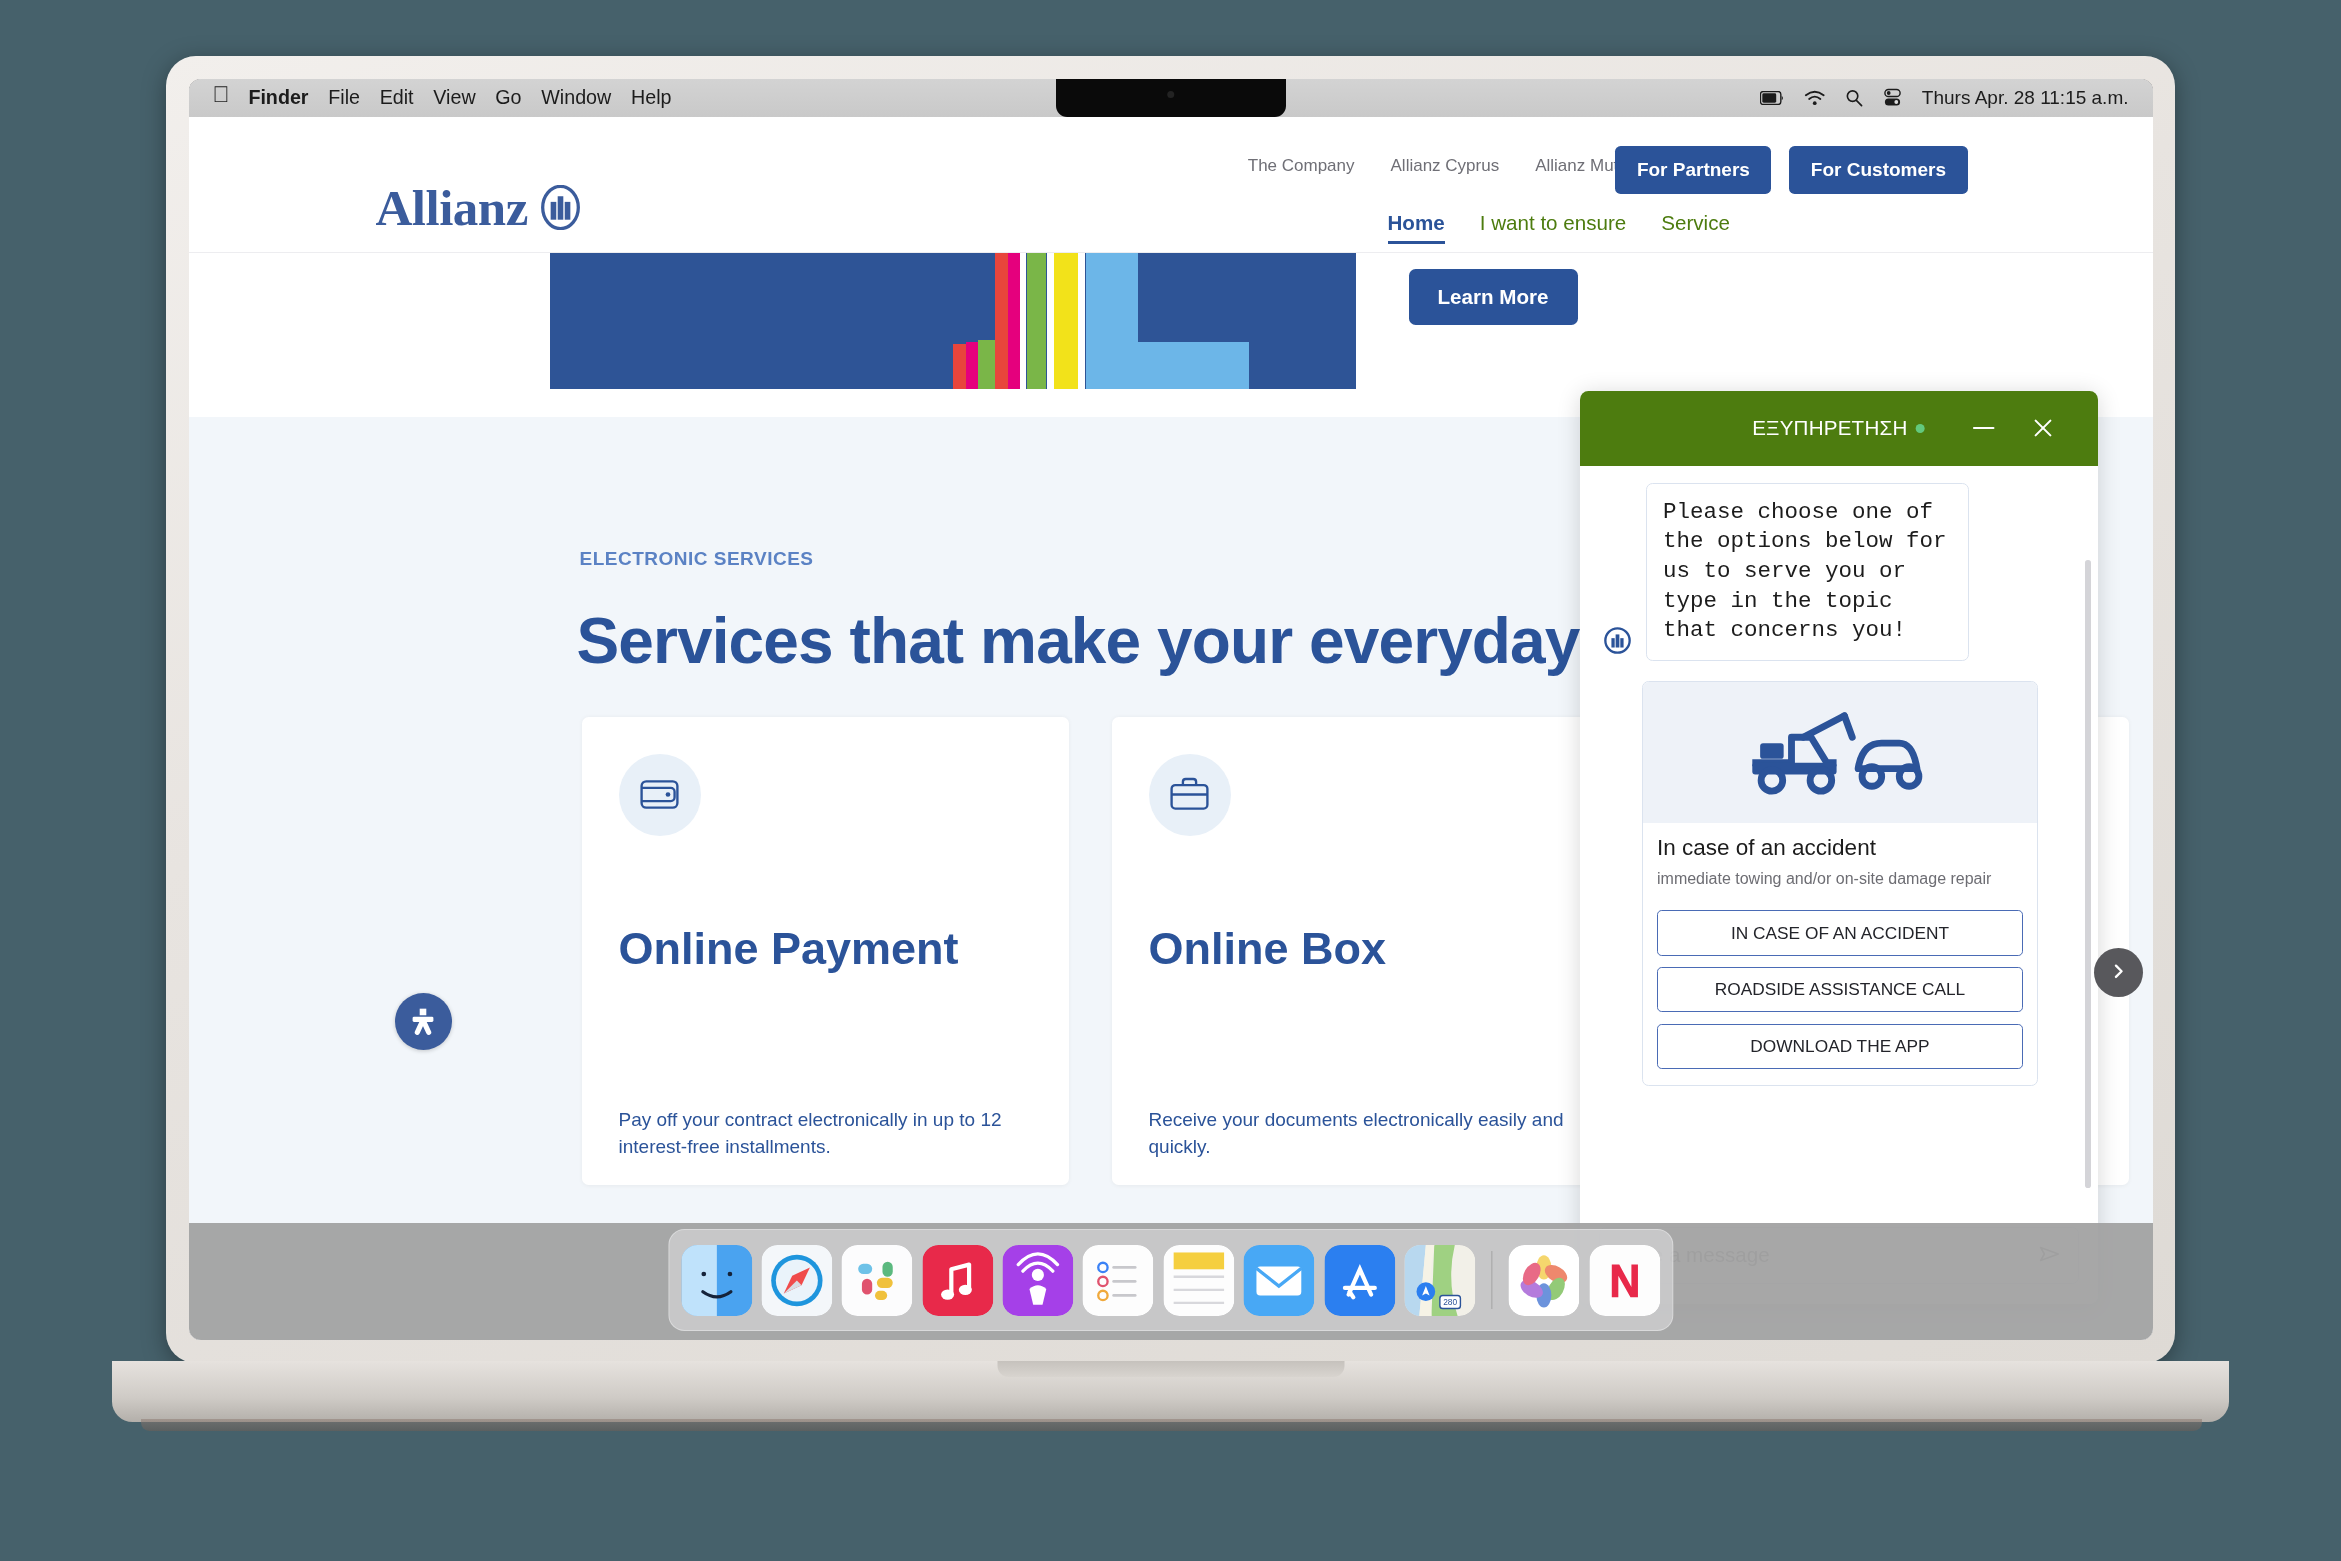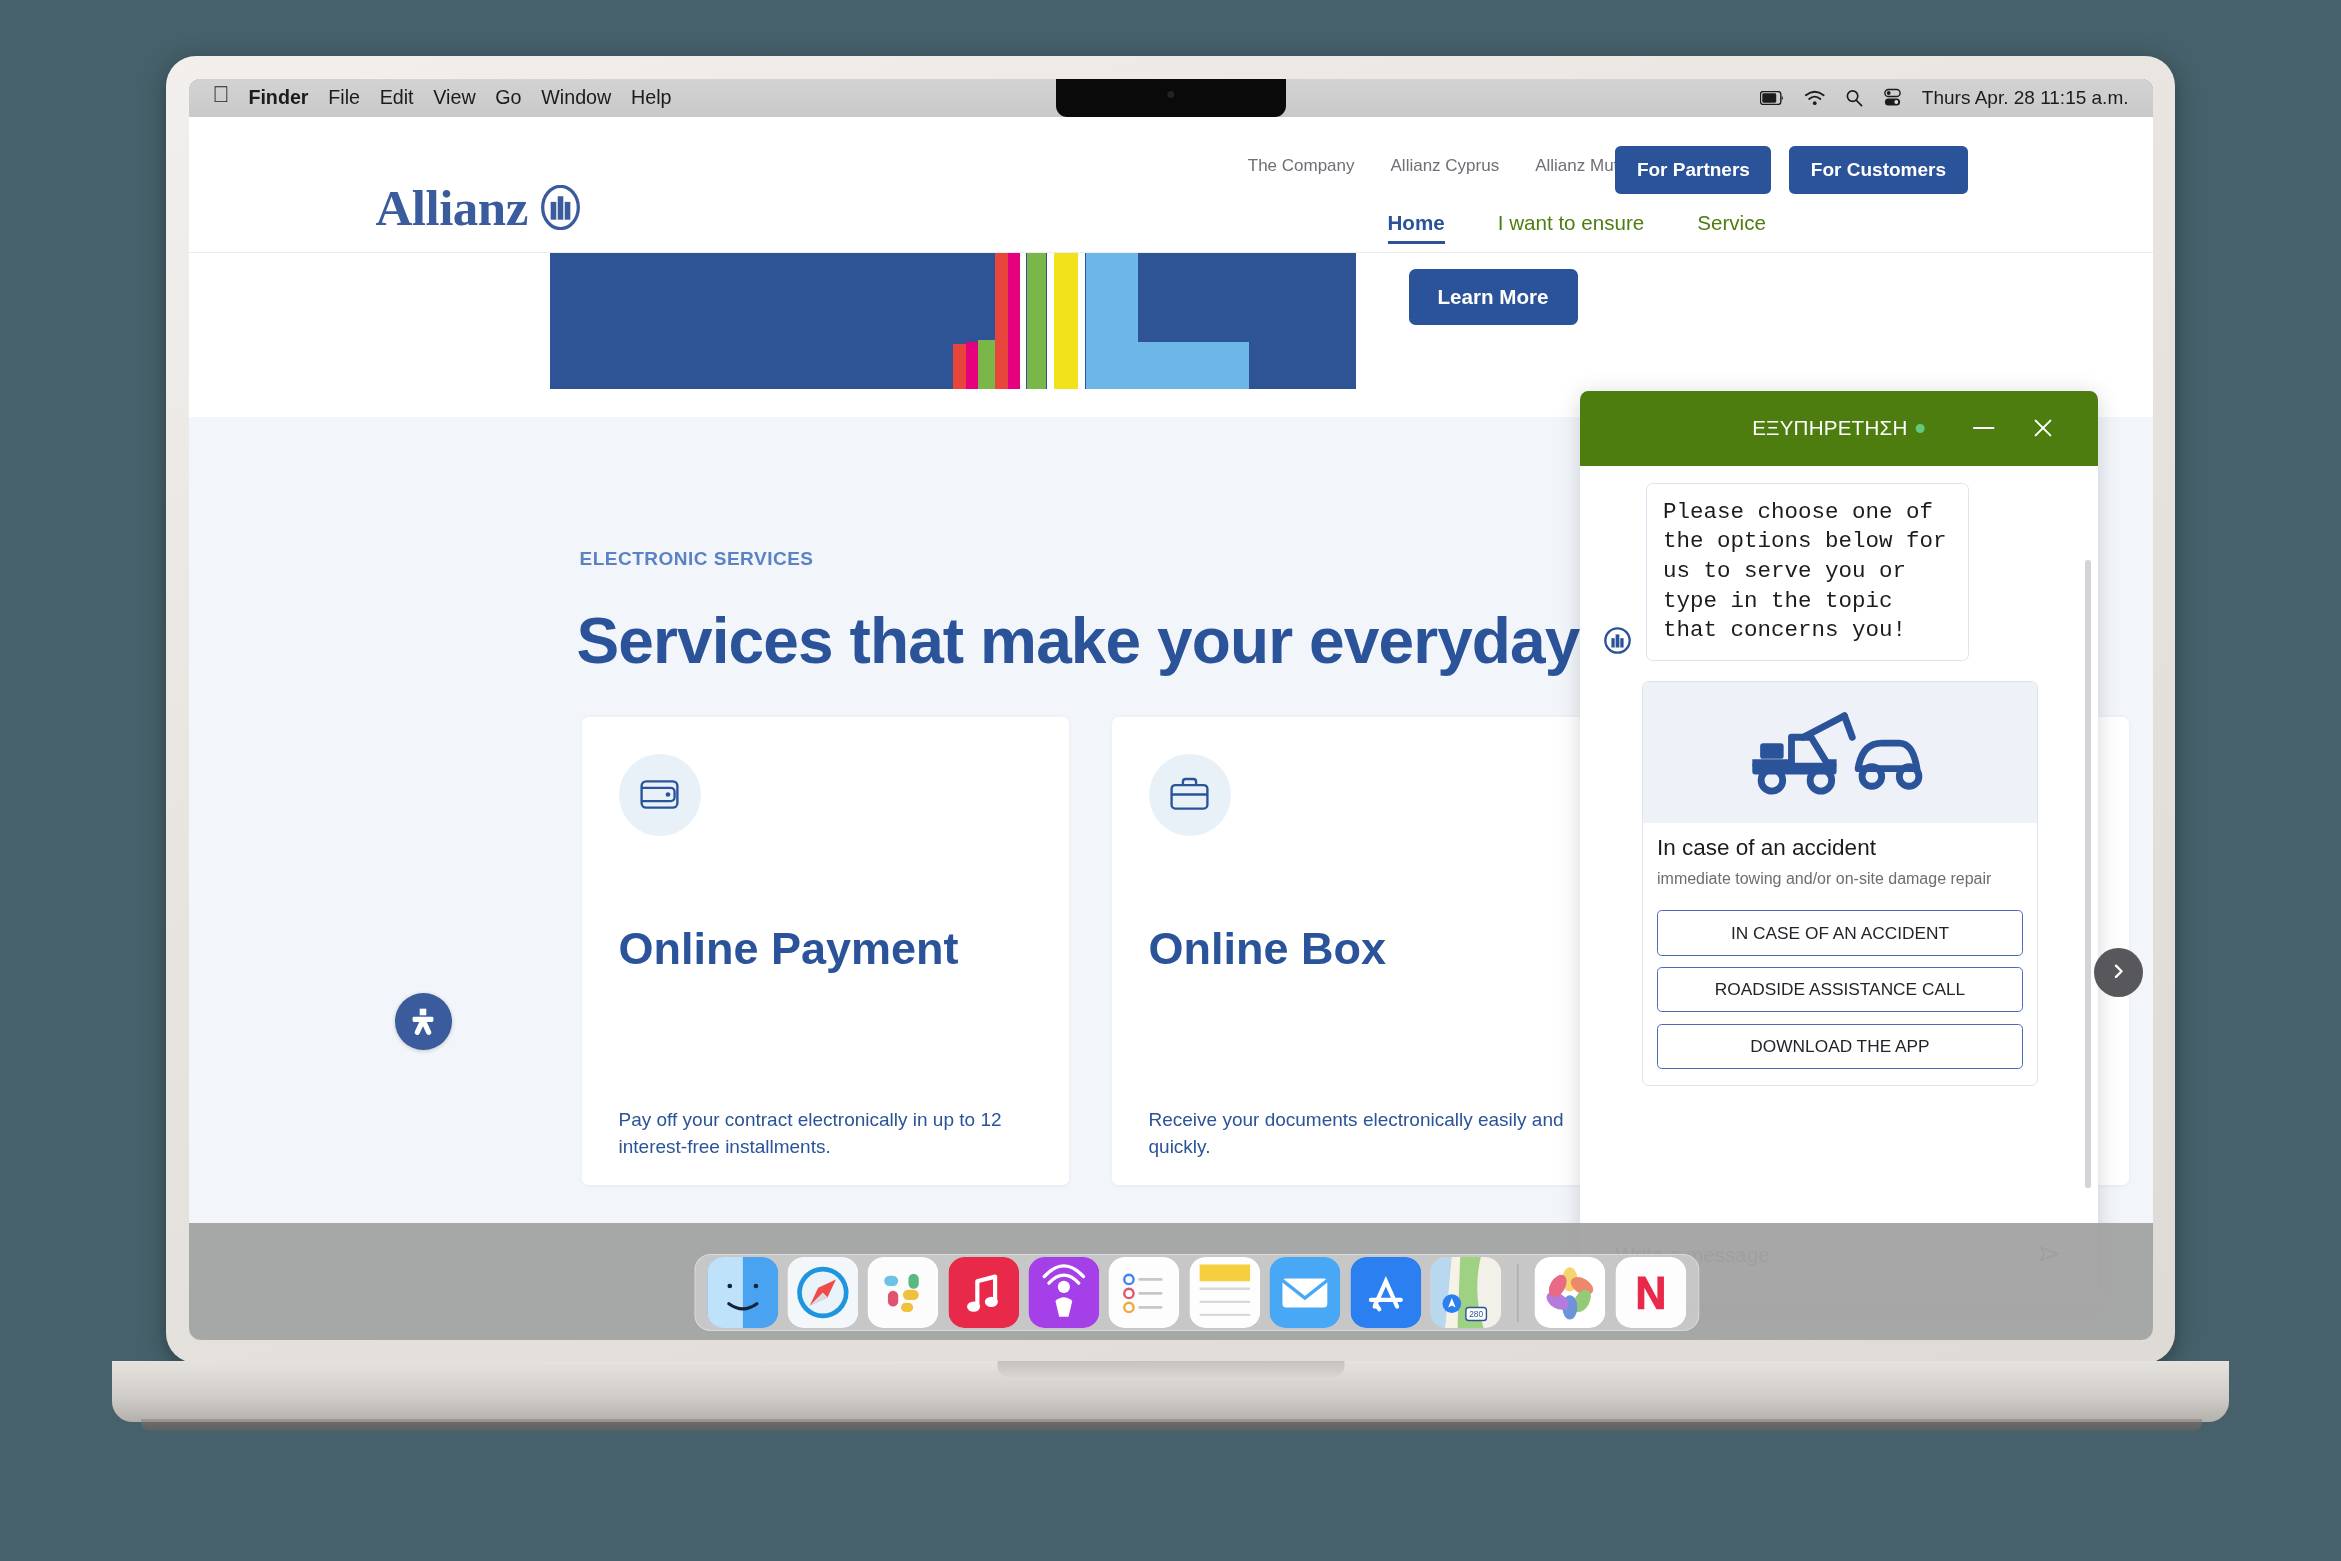--- a/index.html
+++ b/index.html
@@ -106,21 +106,21 @@
     border-radius: 5.6px;
     font-size: 19px; font-weight: bold;
     padding: 13px 21.5px;
     font-family: "Liberation Sans", sans-serif;
     white-space: nowrap;
     cursor: pointer;
   }
 
   #mainnav {
     position: absolute; left: 1199px; top: 94px;
-    display: flex; gap: 53px; align-items: flex-start;
+    display: flex; gap: 35px; align-items: flex-start;
   }
   #mainnav .nav-item { font-size: 20.6px; color: #4d7c0f; text-decoration: none; white-space: nowrap; padding-bottom: 6.6px; }
   #mainnav .nav-item.active { color: #2b5399; font-weight: bold; border-bottom: 3.3px solid #2b5399; }
 
   
   #hero {
     position: relative; height: 164px; background: #fff; overflow: hidden;
   }
   #hero-banner {
     position: absolute; left: 361px; top: 0; width: 806px; height: 136px;
@@ -279,28 +279,27 @@
 
   
   #dock-bg {
     position: absolute; left: 0; right: 0; bottom: 0; height: 117px;
     background: rgba(160,160,160,.93);
     z-index: 50;
   }
   #dock {
     position: absolute; left: 50%; transform: translateX(-50%);
     bottom: 8.4px;
-    height: 77px;
+    height: 102px;
     background: rgba(225,225,228,.55);
     border: 0.9px solid rgba(255,255,255,.35);
     border-radius: 16px;
     display: flex; align-items: center; gap: 9.4px;
     padding: 0 12px;
     z-index: 51;
-    margin-left: 26px;
   }
   .dock-item { position: relative; width: 71px; height: 71px; border-radius: 16px; overflow: hidden; cursor: pointer; }
   .dock-sep { width: 1.4px; height: 58px; background: rgba(120,120,120,.45); margin: 0 6.6px; }
 
   
   #laptop-base {
     position: absolute; left: 112px; top: 1361px;
     width: 2117px; height: 61px;
     background: linear-gradient(180deg,#e6e2de 0%, #cfcbc6 60%, #b3afaa 100%);
     border-radius: 0 0 20.6px 20.6px;

